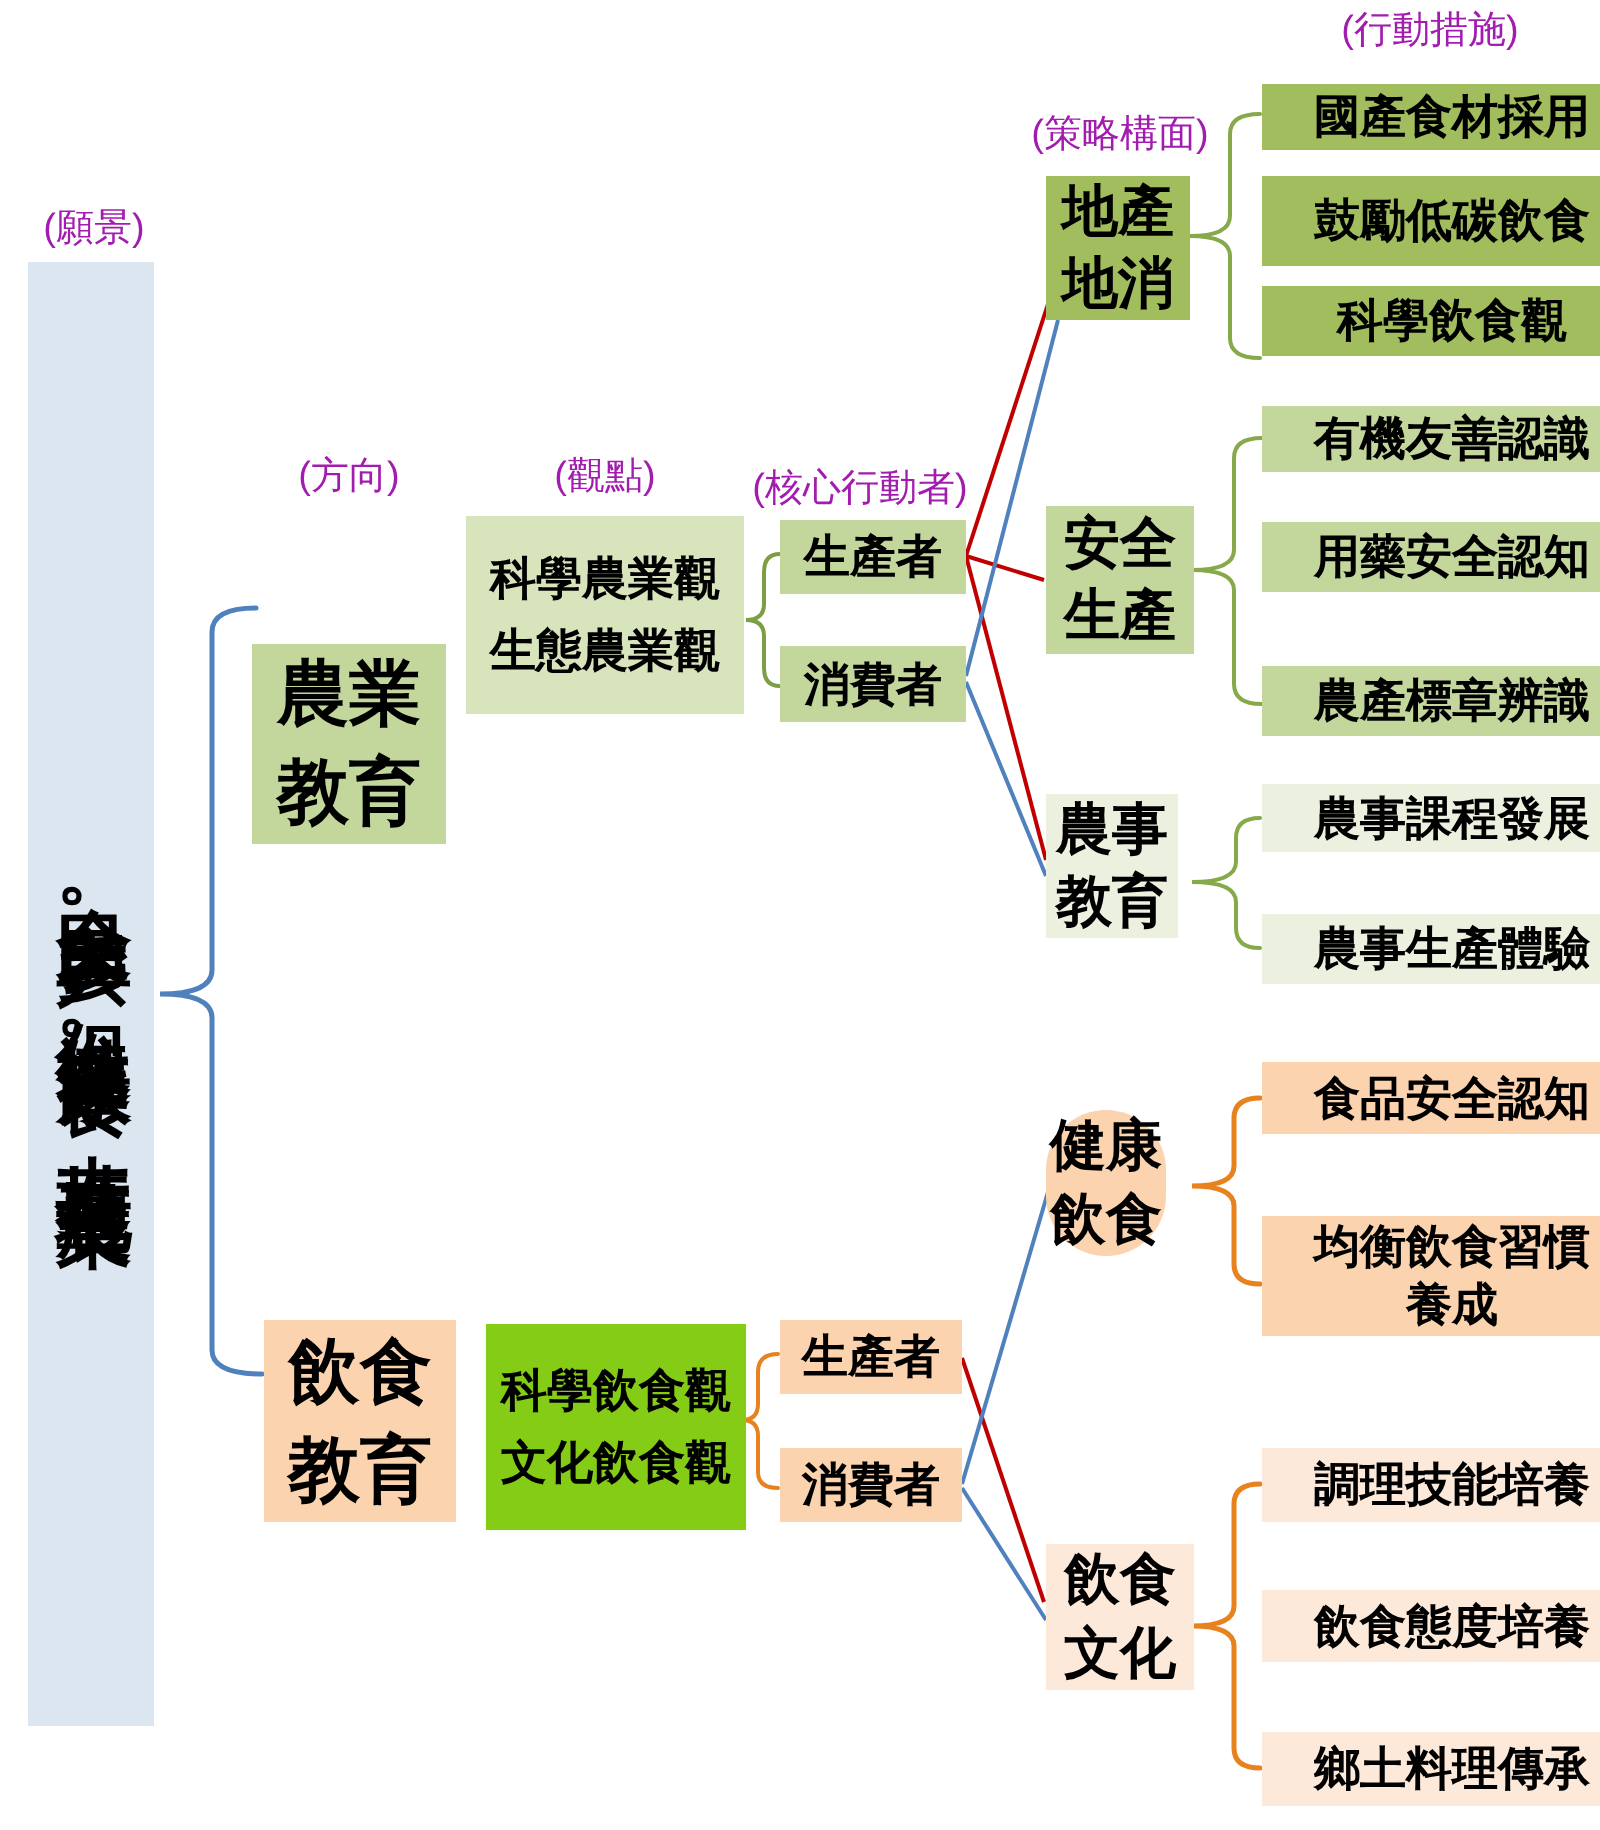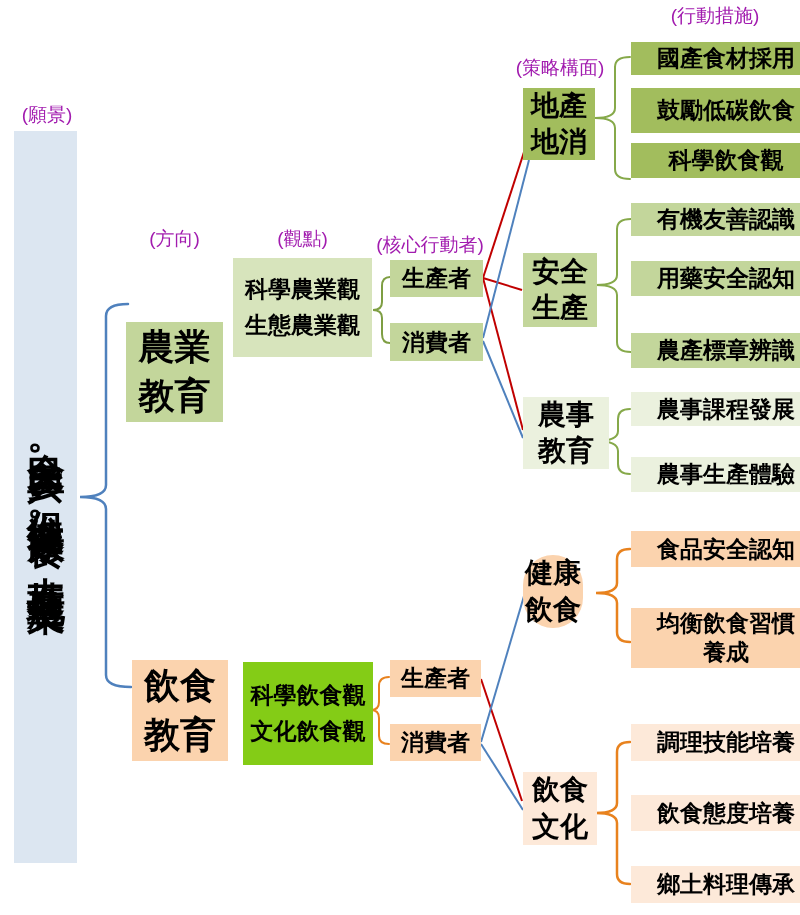--- a/index.html
+++ b/index.html
@@ -86,21 +86,21 @@
   <div class="box act-box g-dark" style="left:631px;top:42px;width:166px;height:33px;">國產食材採用</div>
   <div class="box act-box g-dark" style="left:631px;top:88px;width:166px;height:45px;">鼓勵低碳飲食</div>
   <div class="box act-box g-dark" style="left:631px;top:143px;width:166px;height:35px;">科學飲食觀</div>
 
   <div class="box strat-box g-med" style="left:523px;top:253px;width:74px;height:74px;">安全
 生產</div>
   <div class="box act-box g-med" style="left:631px;top:203px;width:166px;height:33px;">有機友善認識</div>
   <div class="box act-box g-med" style="left:631px;top:261px;width:166px;height:35px;">用藥安全認知</div>
   <div class="box act-box g-med" style="left:631px;top:333px;width:166px;height:35px;">農產標章辨識</div>
 
-  <div class="box strat-box g-pale" style="left:523px;top:397px;width:86px;height:72px;">農事
+  <div class="box strat-box g-pale" style="left:523px;top:397px;width:66px;height:72px;">農事
 教育</div>
   <div class="box act-box g-pale" style="left:631px;top:392px;width:166px;height:34px;">農事課程發展</div>
   <div class="box act-box g-pale" style="left:631px;top:457px;width:166px;height:35px;">農事生產體驗</div>
 
   <div class="box dir-box food" style="left:132px;top:660px;width:96px;height:101px;">飲食
 教育</div>
   <div class="box vp-box food" style="left:243px;top:662px;width:130px;height:103px;">科學飲食觀
 文化飲食觀</div>
   <div class="box actor-box food" style="left:390px;top:660px;width:91px;height:37px;">生產者</div>
   <div class="box actor-box food" style="left:390px;top:724px;width:91px;height:37px;">消費者</div>

